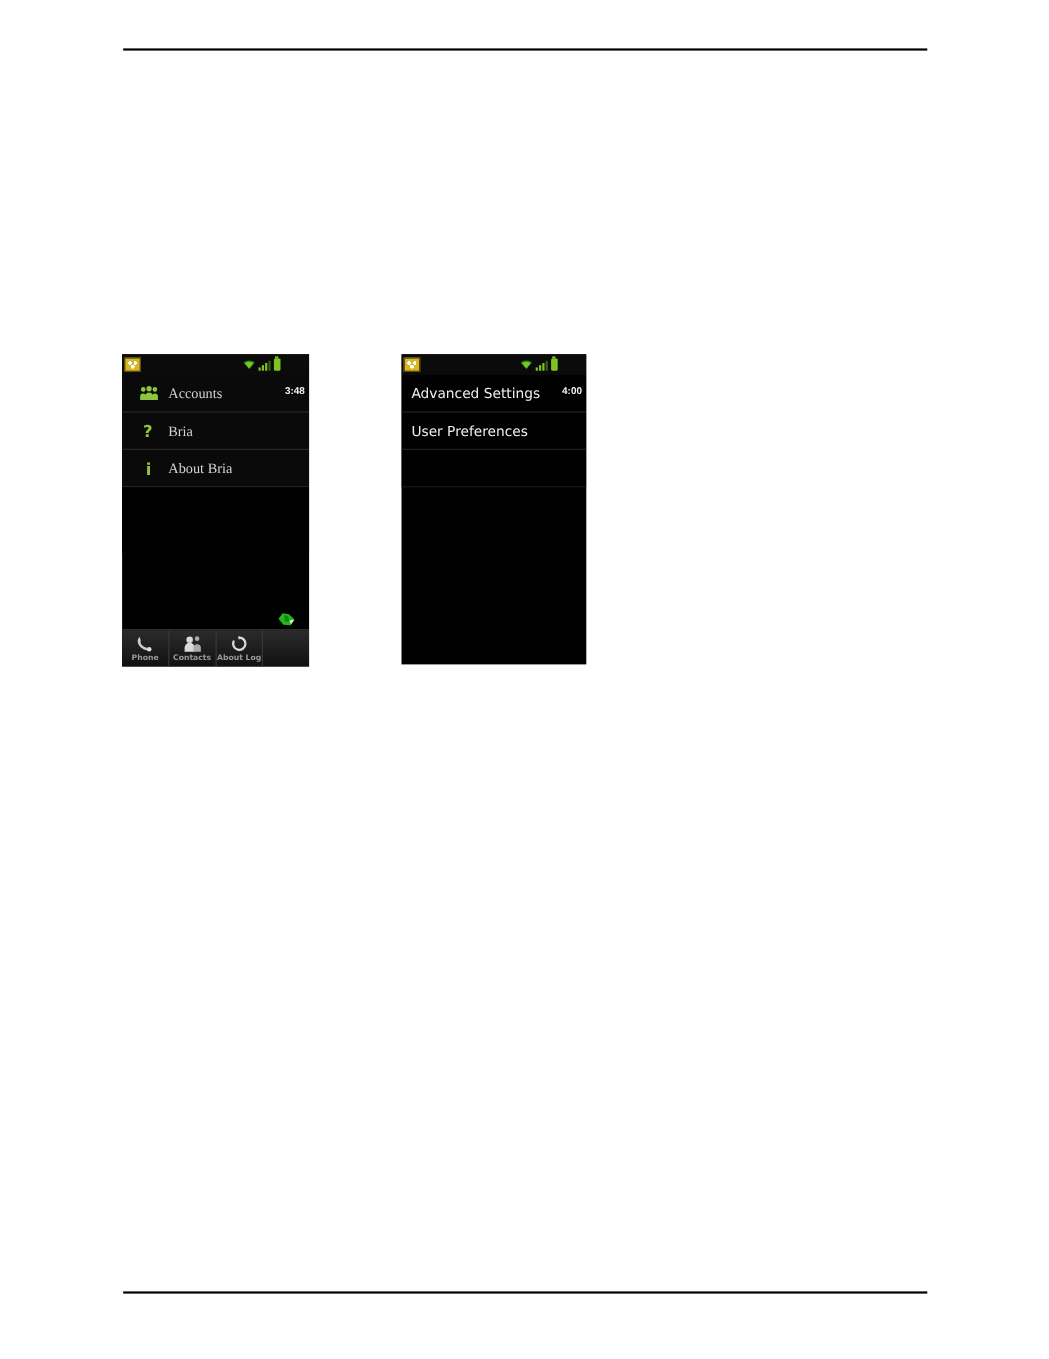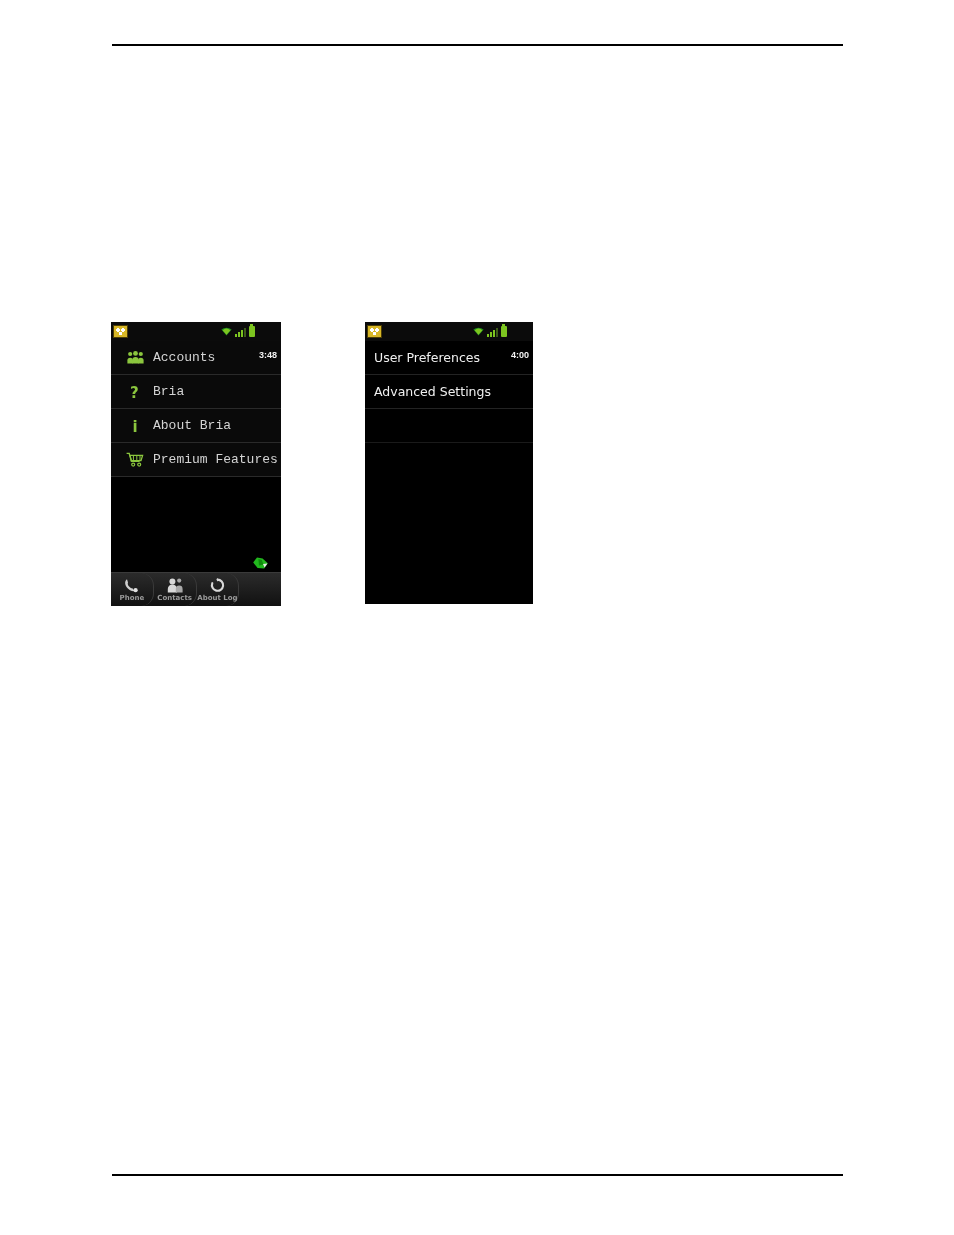--- a/index.html
+++ b/index.html
@@ -150,21 +150,21 @@
     min-width: 24px;
     display: flex;
     align-items: center;
     justify-content: center;
     color: #8bc63e;
   }
   .more-item .mi-label {
     font-size: 13px;
     color: #d4d4d4;
     padding-left: 6px;
-    font-family: Liberation Mono, monospace;
+    font-family: Liberation Serif, serif;
   }
 
   .more-spacer {
     background: #000;
   }
 
   
   .tab-bar {
     position: absolute;
     left: 0;
@@ -178,21 +178,20 @@
   }
   .tab {
     flex: 1;
     display: flex;
     flex-direction: column;
     align-items: center;
     justify-content: center;
     border-right: 1px solid #3a3a3a;
     box-sizing: border-box;
     position: relative;
-    border-radius: 13px;
   }
   .tab:last-child { border-right: none; }
   .tab .tab-icon {
     height: 16px;
     display: flex;
     align-items: center;
     justify-content: center;
     color: #cfcfcf;
   }
   .tab .tab-label {
@@ -286,32 +285,20 @@
 
     <div class="more-item">
       <span class="mi-icon">
         <svg width="9" height="16" viewBox="0 0 9 16">
           <text x="1.5" y="13.5" font-family="DejaVu Sans, sans-serif" font-size="15" font-weight="bold" fill="#8bc63e">i</text>
         </svg>
       </span>
       <span class="mi-label">About Bria</span>
     </div>
 
-    <div class="more-item">
-      <span class="mi-icon">
-        <svg width="18" height="15" viewBox="0 0 18 15">
-          <path d="M0.6 1.4 h2.6 l2.2 8.0 h8.2" fill="none" stroke="#8bc63e" stroke-width="1.4"></path>
-          <path d="M4.0 3.4 h12.6 l-1.6 5.2 h-9.6 z" fill="none" stroke="#8bc63e" stroke-width="1.3"></path>
-          <path d="M7.4 3.4 v5.2 M10.8 3.4 v5.2 M14.0 3.4 v5.2" stroke="#8bc63e" stroke-width="1"></path>
-          <circle cx="7.2" cy="12.6" r="1.5" fill="none" stroke="#8bc63e" stroke-width="1.2"></circle>
-          <circle cx="13.2" cy="12.6" r="1.5" fill="none" stroke="#8bc63e" stroke-width="1.2"></circle>
-        </svg>
-      </span>
-      <span class="mi-label">Premium Features</span>
-    </div>
 
     <div class="more-spacer" style="height:60px"></div>
   </div>
 
   <div class="tab-bar">
 
     <div class="tab">
       <span class="tab-icon">
         <svg width="15" height="15" viewBox="0 0 15 15">
           <path d="M3.0 1.2 c-2.6 1.8 -2.4 6.0 0.6 9.0 c2.2 2.2 5.0 3.4 6.8 2.8 l-1.6 -2.6 c-1.0 0.2 -2.2 -0.4 -3.4 -1.6 c-1.6 -1.6 -2.0 -3.4 -1.4 -4.4 z" fill="#cfcfcf"></path>
@@ -377,23 +364,23 @@
           <i></i>
       </span>
       <span class="battery-icon"></span>
       <span class="status-time">4:00</span>
     </div>
   </div>
 
   <div class="settings-list">
 
     <div class="settings-item">
+      <span class="si-label">Advanced Settings</span>
+    </div>
+
+    <div class="settings-item">
       <span class="si-label">User Preferences</span>
     </div>
 
-    <div class="settings-item">
-      <span class="si-label">Advanced Settings</span>
-    </div>
-
 
     <div class="settings-empty"></div>
   </div>
 </div>
 
 </body></html>

